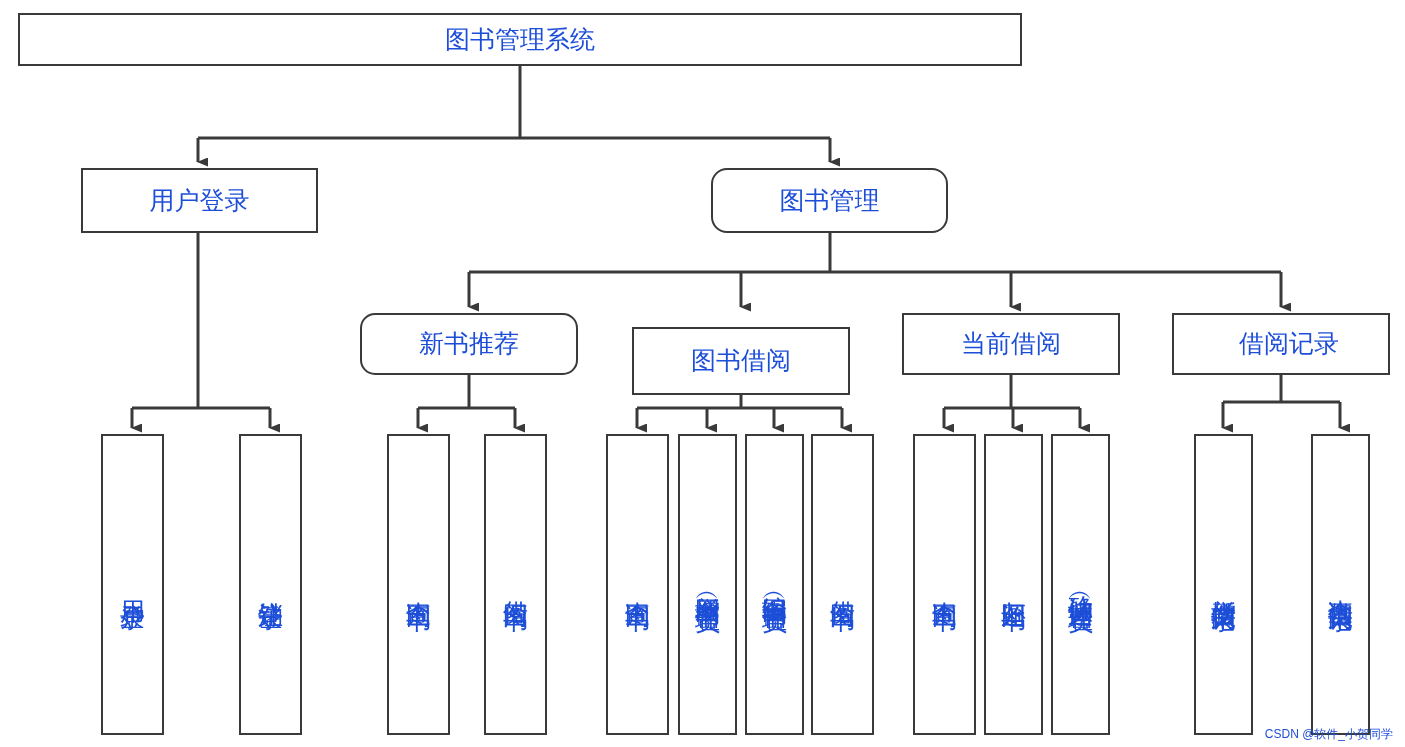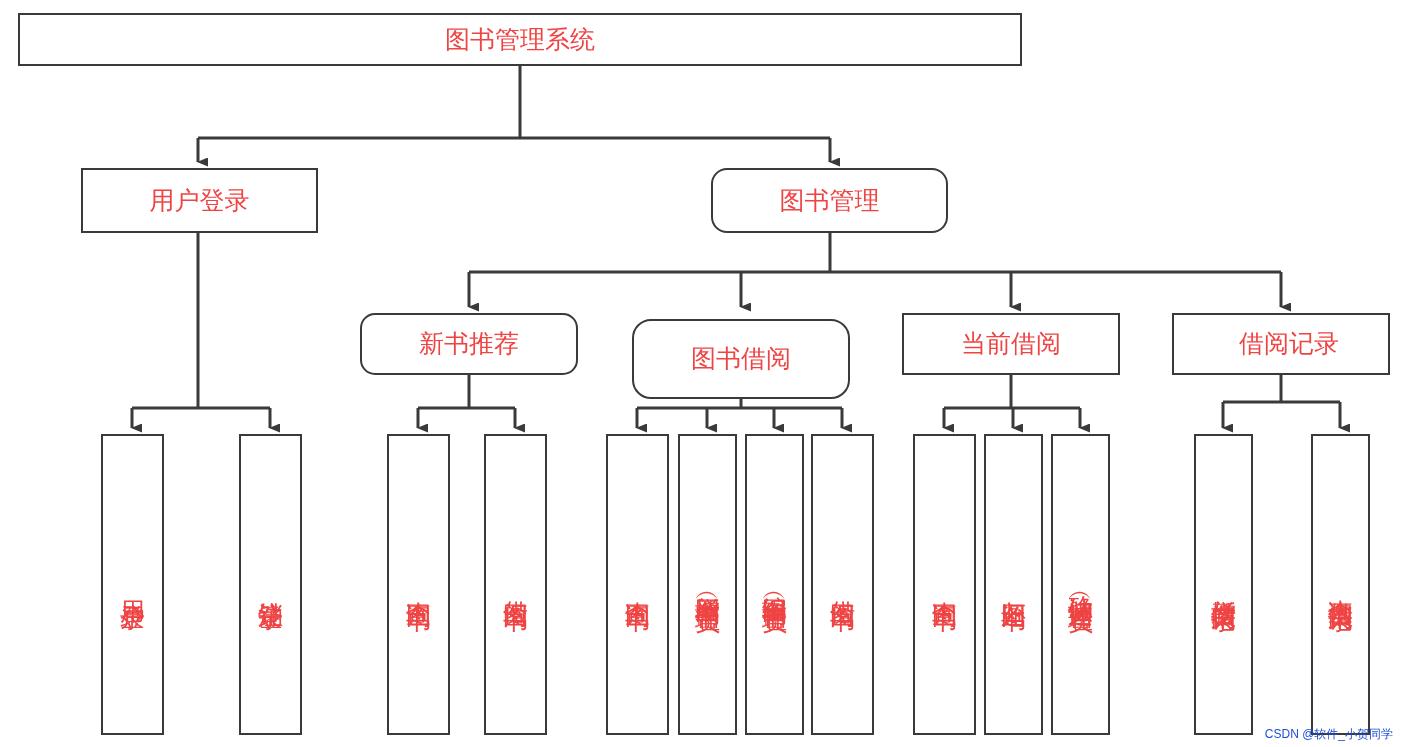--- a/index.html
+++ b/index.html
@@ -31,21 +31,21 @@
     position: absolute;
     box-sizing: border-box;
     background: #ffffff;
     border: 2.5px solid #3a3a3a;
     display: flex;
     align-items: center;
     justify-content: center;
     z-index: 2;
   }
   .node .label {
-    color: #ef4444;
+    color: #1d4ed8;
     line-height: 1.18;
     text-align: left;
     white-space: pre;
   }
   .node.horiz .label {
     font-size: 25px;
   }
   .node.vert {
     align-items: flex-start;
     justify-content: center;
@@ -134,21 +134,21 @@
   <div class="node horiz" style="left:81px; top:168px; width:237px; height:65px;">
     <span class="label">用户登录</span>
   </div>
   <div class="node horiz" style="left:711px; top:168px; width:237px; height:65px;border-radius:16px;">
     <span class="label">图书管理</span>
   </div>
 
   <div class="node horiz" style="left:360px; top:313px; width:218px; height:62px;border-radius:15px;">
     <span class="label">新书推荐</span>
   </div>
-  <div class="node horiz" style="left:632px; top:319px; width:218px; height:80px;border-radius:19px;">
+  <div class="node horiz" style="left:632px; top:327px; width:218px; height:68px;">
     <span class="label">图书借阅</span>
   </div>
   <div class="node horiz" style="left:902px; top:313px; width:218px; height:62px;font-family:Liberation Serif, serif;">
     <span class="label">当前借阅</span>
   </div>
   <div class="node horiz" style="left:1172px; top:313px; width:218px; height:62px;padding-left:16px;">
     <span class="label">借阅记录</span>
   </div>
 
   <div class="node vert" style="left:101px; top:434px; width:63px; height:301px;">

